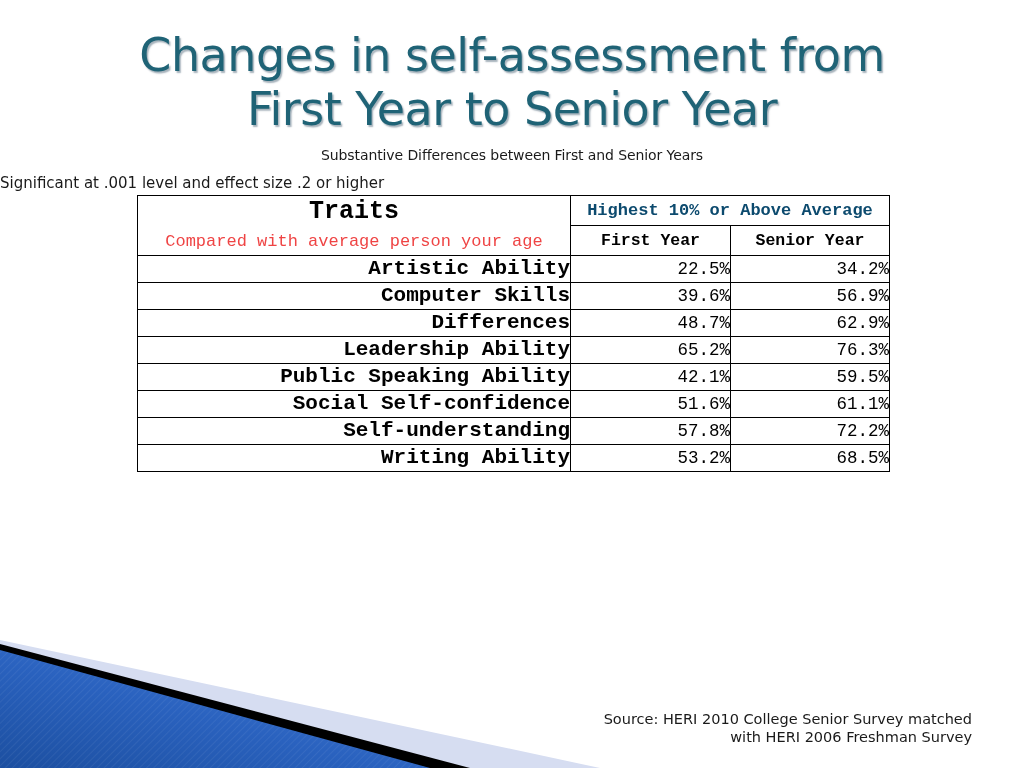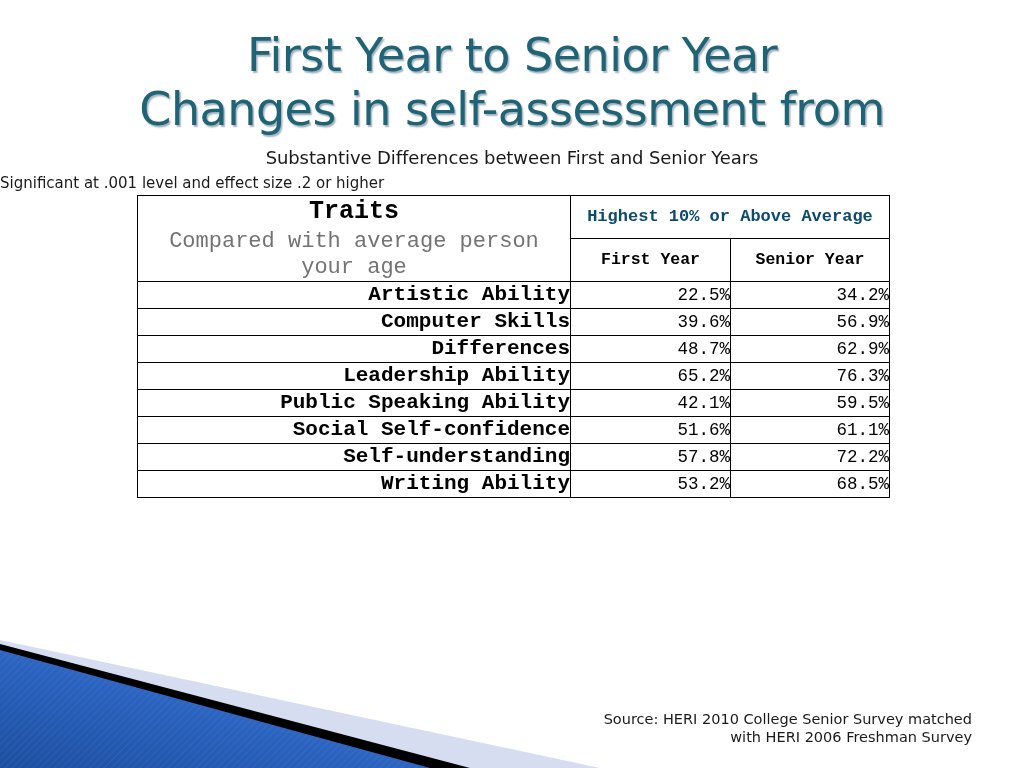--- a/index.html
+++ b/index.html
@@ -33,21 +33,21 @@
   .slide-title .tline { display: block; }
 
   
   .subtitle-1 {
     position: absolute;
     left: 0;
     top: 147px;
     width: 1024px;
     text-align: center;
     color: #1a1a1a;
-    font-size: 18px;
+    font-size: 14px;
     font-weight: 400;
     letter-spacing: -0.1px;
   }
   .subtitle-2 {
     position: absolute;
     left: 0;
     top: 174px;
     width: 844px;
     color: #1a1a1a;
     font-size: 15px;
@@ -81,23 +81,23 @@
   }
   .traits-main {
     display: block;
     font-size: 25px;
     font-weight: bold;
     color: #000;
     line-height: 31px;
   }
   .traits-sub {
     display: block;
-    font-size: 22px;
-    font-weight: 400;
-    color: #737373;
+    font-size: 17px;
+    font-weight: 400;
+    color: #ef4444;
     line-height: 26px;
     margin-top: 2px;
   }
 
   .group-head {
     text-align: center;
     font-size: 17px;
     font-weight: bold;
     color: #0c4a6e;
     padding: 7px 4px 7px 4px;
@@ -148,22 +148,22 @@
     bottom: 0;
     width: 600px;
     height: 130px;
     pointer-events: none;
   }
 </style>
 </head>
 <body>
 
 <div class="slide-title">
+  <span class="tline">Changes in self-assessment from</span>
   <span class="tline">First Year to Senior Year</span>
-  <span class="tline">Changes in self-assessment from</span>
 </div>
 
 <div class="subtitle-1">Substantive Differences between First and Senior Years</div>
 <div class="subtitle-2">Significant at .001 level and effect size .2 or higher</div>
 
 <table class="data-table">
   <colgroup>
     <col class="col-trait">
     <col class="col-first">
     <col class="col-senior">

